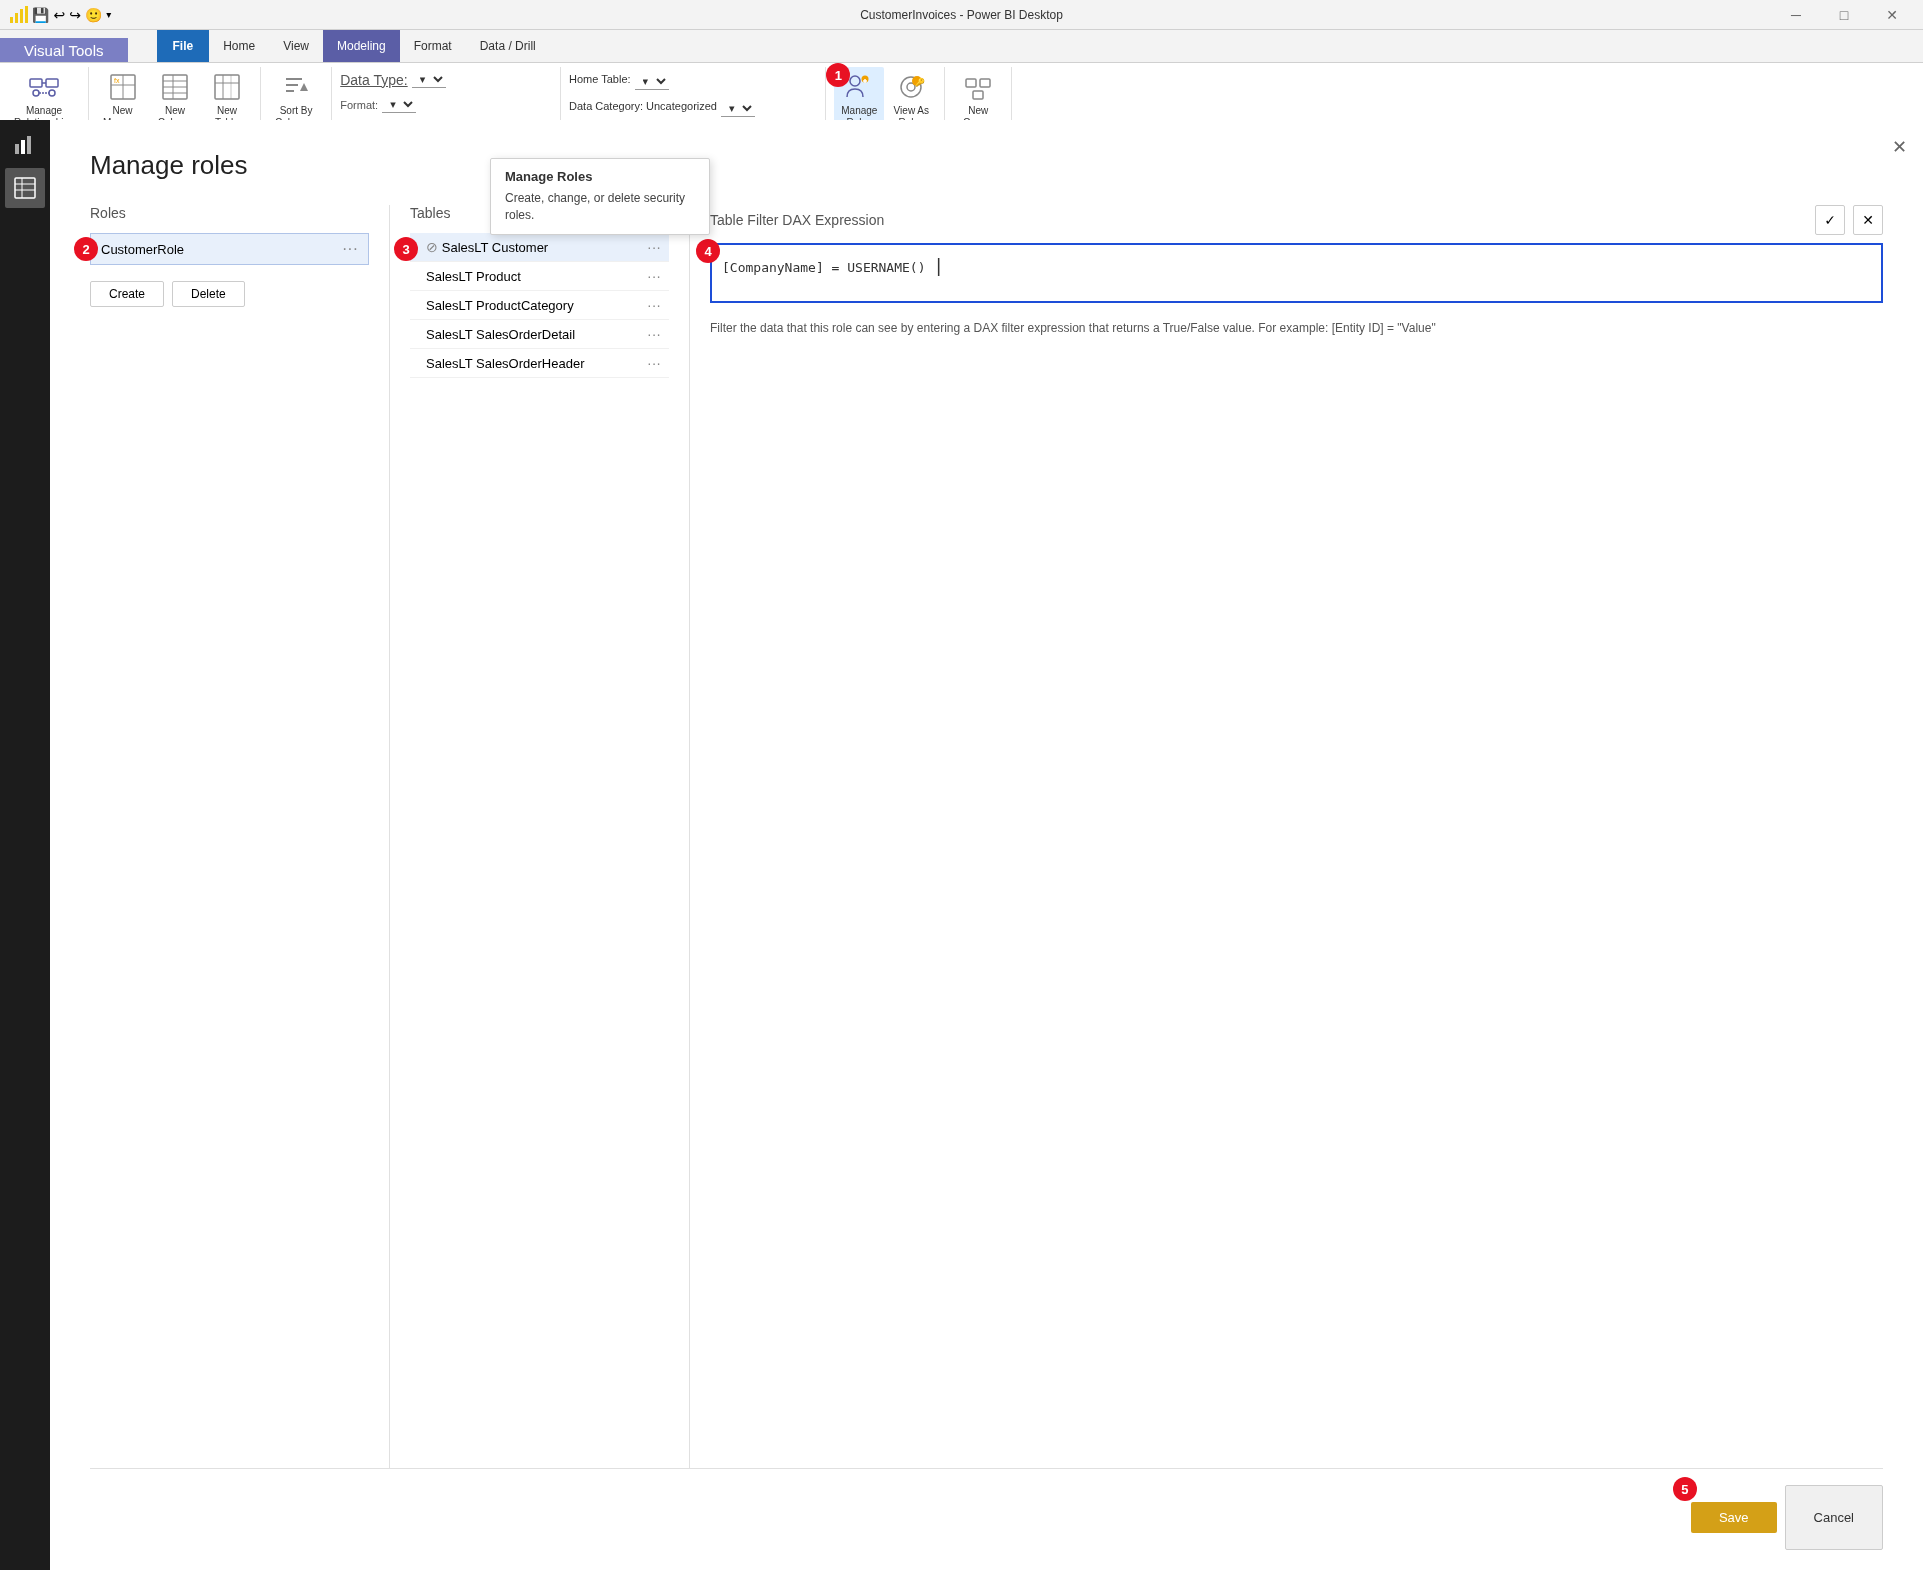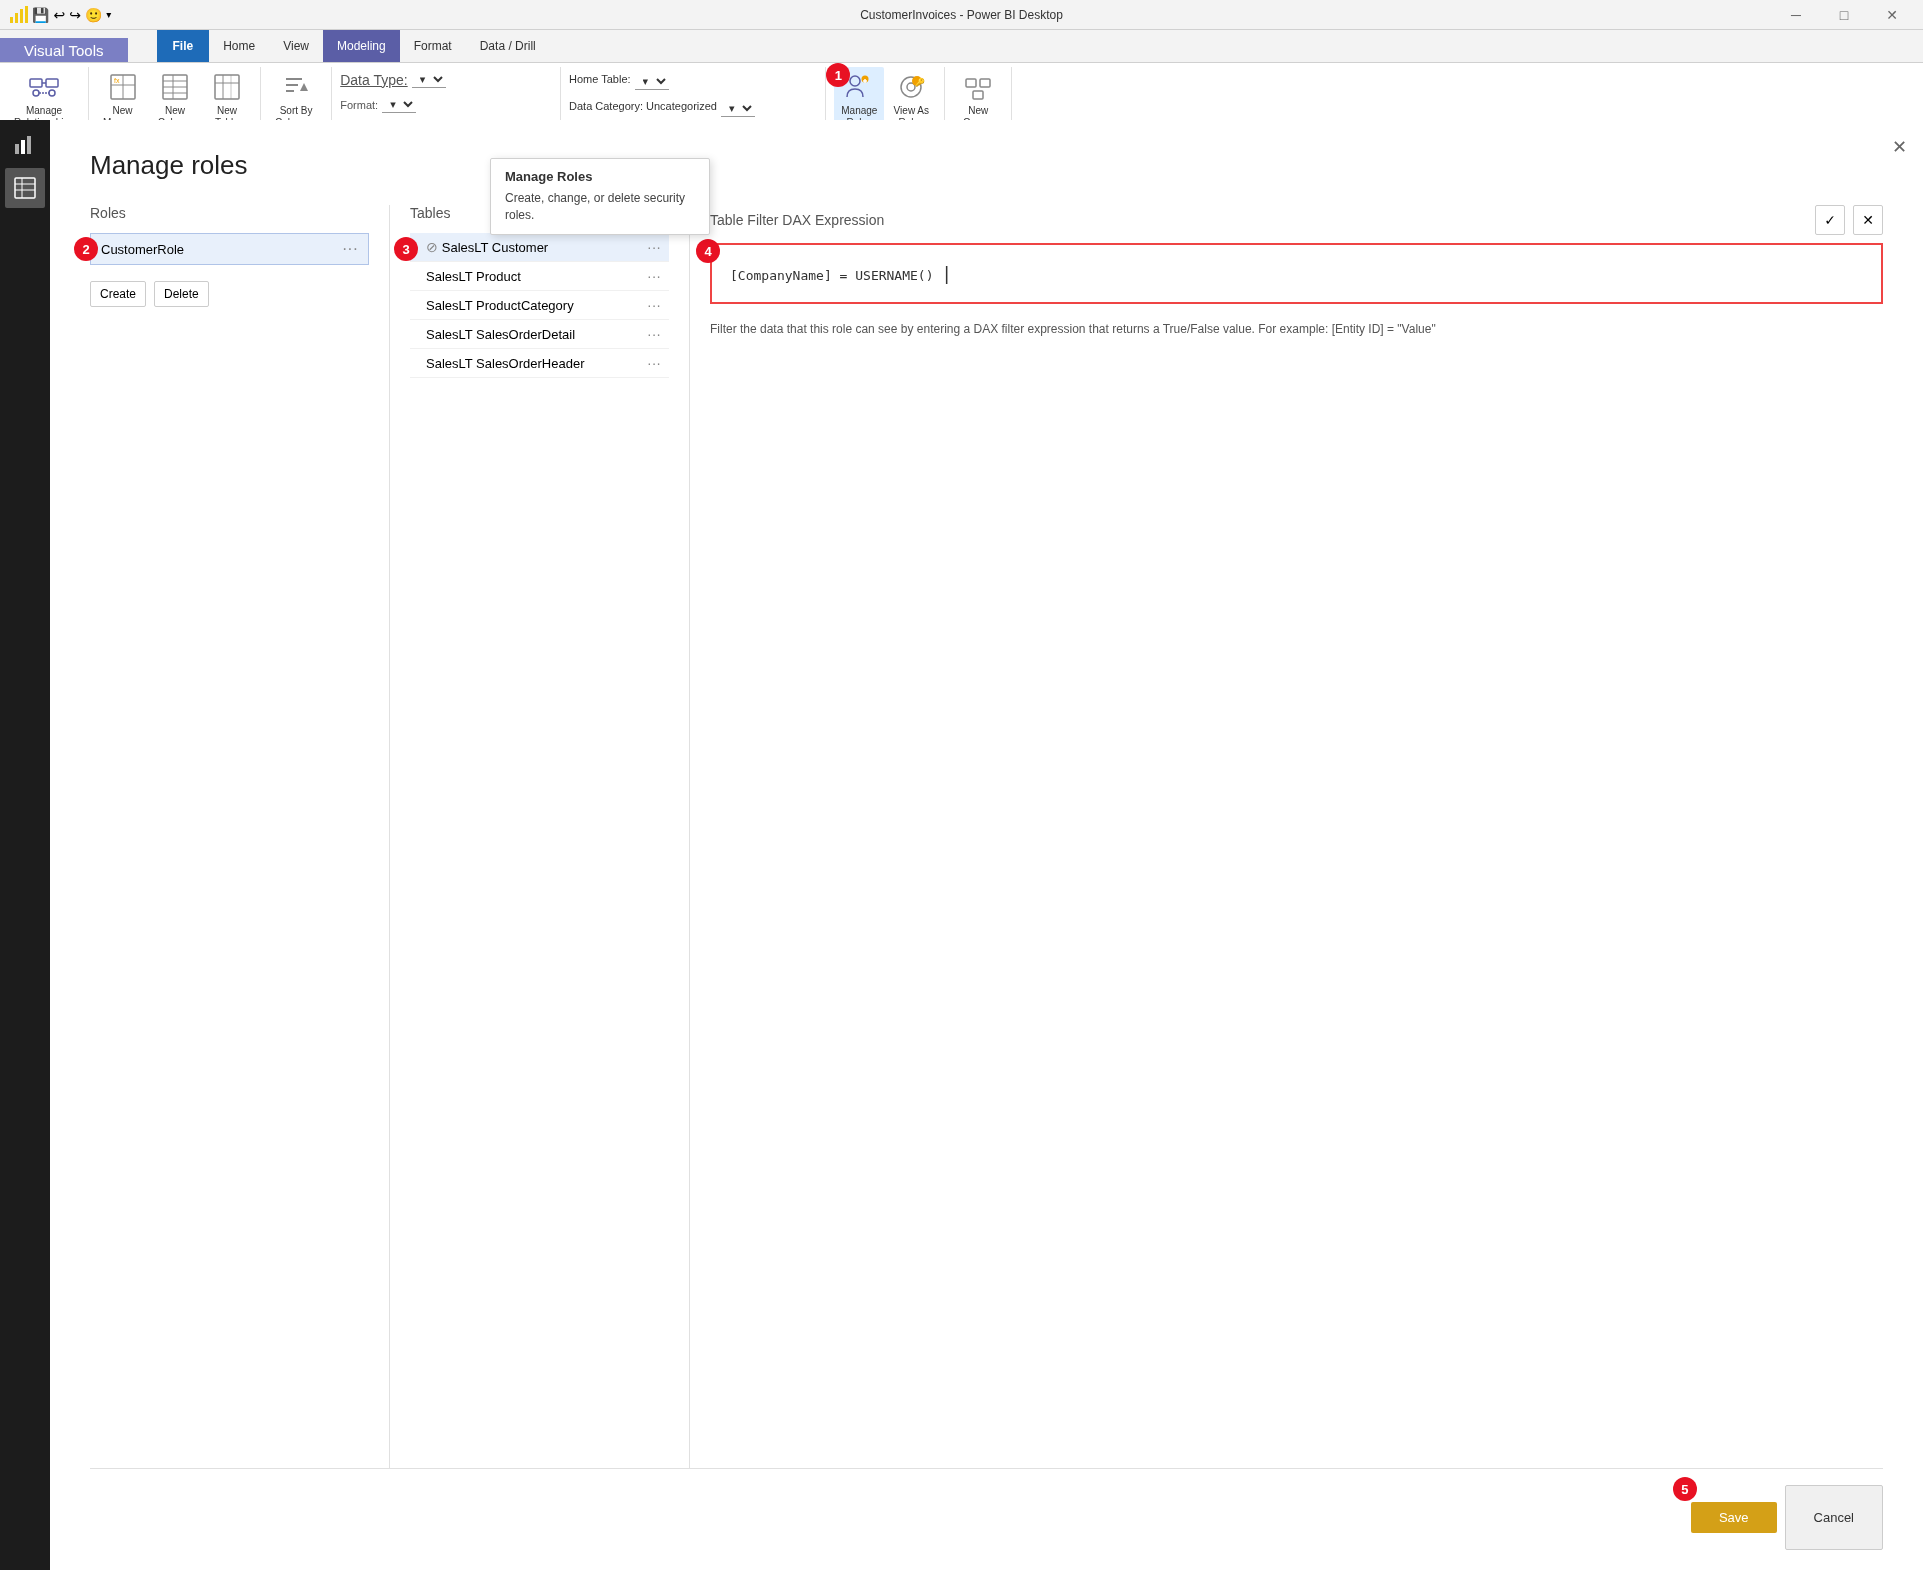--- a/index.html
+++ b/index.html
@@ -228,21 +228,21 @@
       margin-bottom: 8px;
       font-size: 13px;
       cursor: pointer;
       position: relative;
     }
     .role-item-name { flex: 1; }
     .role-item-dots { color: #888; font-size: 16px; cursor: pointer; }
 
     .role-actions { display: flex; gap: 8px; margin-top: 8px; }
     .role-btn {
-      padding: 5px 9px;
+      padding: 5px 18px;
       border: 1px solid #ccc;
       background: white;
       font-size: 12px;
       cursor: pointer;
       border-radius: 2px;
     }
 
     .table-list { display: flex; flex-direction: column; gap: 0; }
     .table-item {
       display: flex;
@@ -271,22 +271,22 @@
     .dax-action-btn {
       width: 30px; height: 30px;
       border: 1px solid #ccc;
       background: white;
       cursor: pointer;
       font-size: 14px;
       display: flex; align-items: center; justify-content: center;
       border-radius: 2px;
     }
     .dax-editor {
-      border: 2px solid #ef4444;
-      padding: 18px;
+      border: 2px solid #1d4ed8;
+      padding: 10px;
       font-family: 'Consolas', monospace;
       font-size: 13px;
       color: #333;
       background: white;
       min-height: 60px;
       margin-bottom: 8px;
     }
     .dax-hint {
       font-size: 12px;
       color: #555;

